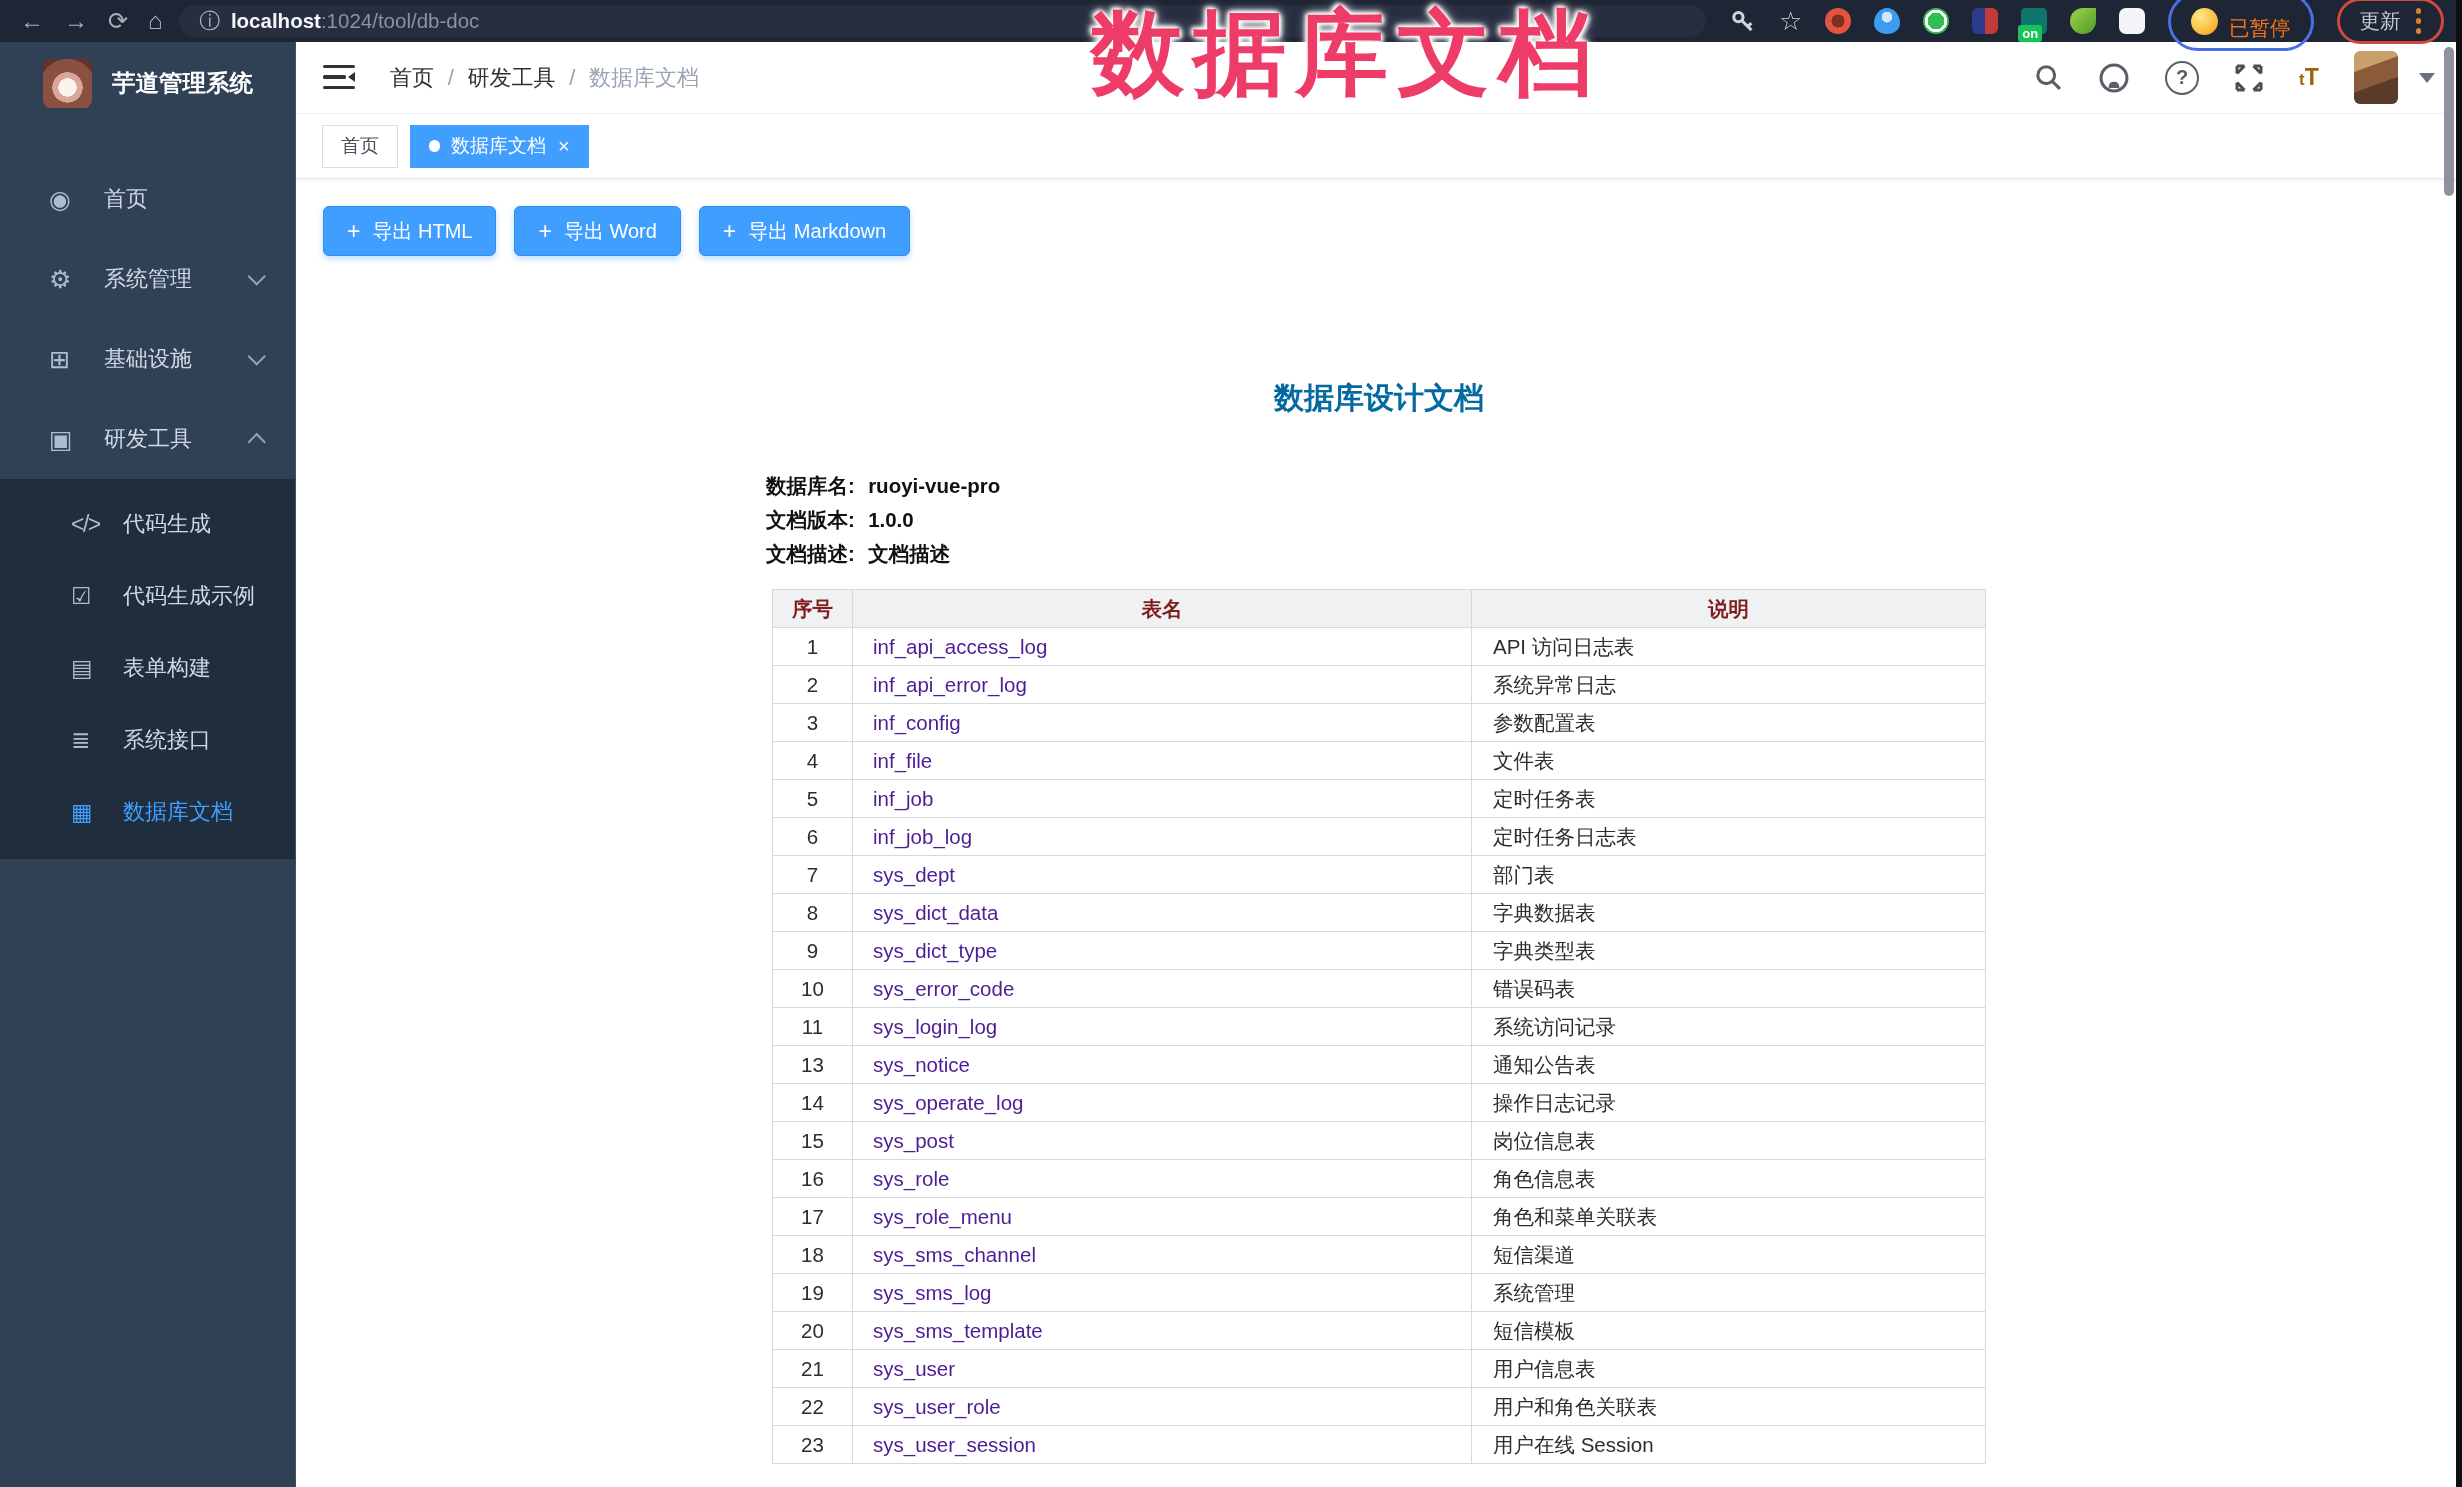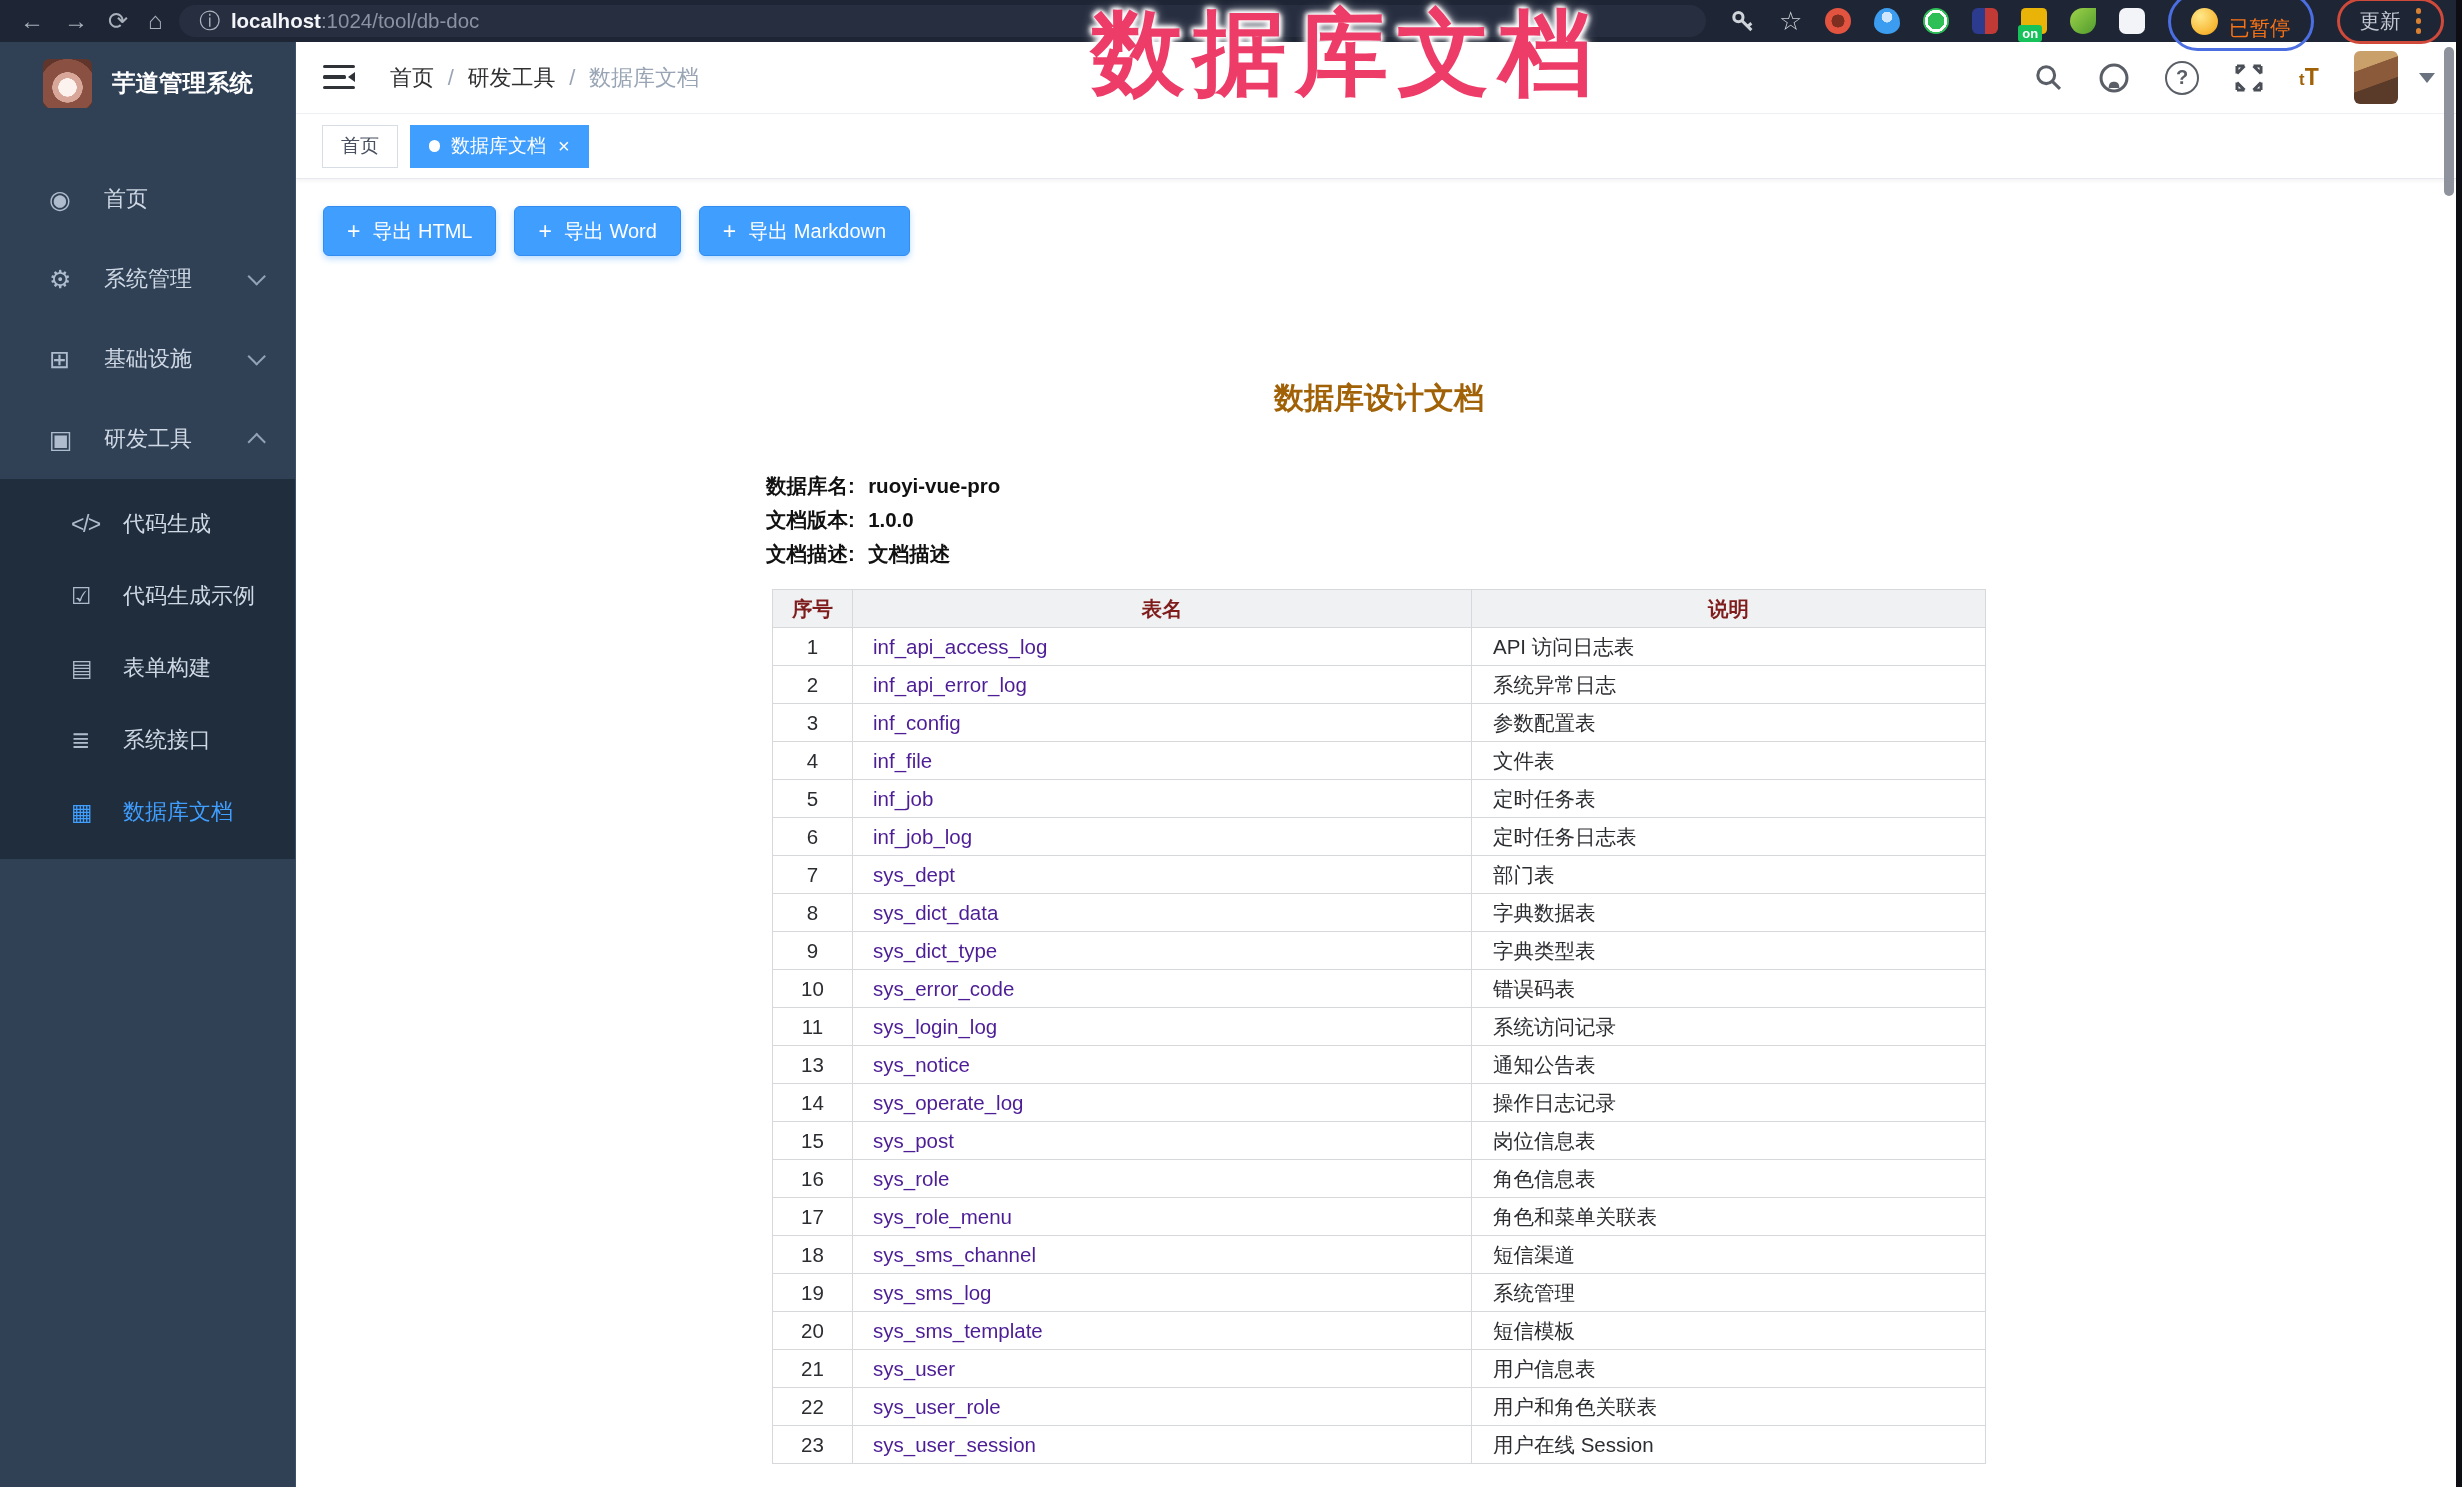--- a/index.html
+++ b/index.html
@@ -15,21 +15,21 @@
   .addr .info{color:#aeb4bf;margin-right:10.6px;font-size:21px;}
   .addr .host{color:#f3f5f8;font-weight:bold;}
   .chrome-right{margin-left:auto;display:flex;align-items:center;gap:23px;padding-right:18px;}
   .key-ico svg{display:block;}
   .star{font-size:26px;color:#cfd3da;}
   .ext{width:26px;height:26px;border-radius:50%;position:relative;}
   .ext.e1{background:radial-gradient(circle,#7e2f1f 0 35%,#e2543f 36%);}
   .ext.e2{background:radial-gradient(circle at 50% 35%,#cfe6ff 0 25%,#3b9cf0 26%);border-radius:50% 50% 50% 50%/60% 60% 40% 40%;}
   .ext.e3{background:radial-gradient(circle,#2ebf57 0 45%,#fff 46% 60%,#2ebf57 61%);}
   .ext.e4{border-radius:6px;background:linear-gradient(90deg,#2d3b8f 0 50%,#c23a36 50%);}
-  .ext.e5{border-radius:4.6px;background:#eab308;}
+  .ext.e5{border-radius:4.6px;background:#0f766e;}
   .ext .on-badge{position:absolute;left:-3px;bottom:-7.6px;background:#17c25b;color:#fff;font-size:13px;font-weight:bold;padding:0.8px 3.8px;border-radius:3px;}
   .ext.e6{background:linear-gradient(135deg,#9fd34a,#4f9b2d);border-radius:50% 0 50% 50%;}
   .ext.e7{background:#f2f4f7;border-radius:6.8px;}
   .annot{display:flex;align-items:center;gap:10.6px;padding:6px 20px;border-radius:36px;}
   .annot.blue{border:3px solid #4b6fe3;}
   .annot.red{border:3px solid #cf4a3a;}
   .emoji{width:27px;height:27px;border-radius:50%;background:radial-gradient(circle at 35% 30%,#ffe88a,#f7b733 70%,#e08f12);}
   .paused-label{color:#f97316;font-size:20.5px;margin-top:13px;}
   .update-label{color:#c3c8d2;font-size:20.5px;}
   .kebab{display:flex;flex-direction:column;gap:4.6px;margin-left:4.6px;}
@@ -83,21 +83,21 @@
   .tag{height:41px;display:inline-flex;align-items:center;padding:0 18px;border:0.8px solid #d8dce5;background:#fff;color:#495060;font-size:19px;cursor:pointer;}
   .tag.active{background:#409eff;border-color:#409eff;color:#fff;}
   .tag.active::before{content:"";width:11.4px;height:11.4px;border-radius:50%;background:#fff;margin-right:10.6px;}
   .tag .close{margin-left:12px;font-size:20px;line-height:1;}
   
   .content{position:relative;}
   .btn-row{display:flex;gap:18px;padding:27px 0 0 27px;}
   .btn{height:50px;background:#409eff;color:#fff;font-size:20px;border:0.8px solid #338cf0;border-radius:6px;display:inline-flex;align-items:center;gap:12px;padding:0 23px;cursor:pointer;box-shadow:0 3px 6px rgba(64,158,255,.35);}
   .btn .plus{font-size:23px;line-height:1;}
   .doc{position:absolute;left:476px;top:199px;width:1214px;}
-  .doc-title{font-size:30px;font-weight:bold;color:#a16207;text-align:center;margin:0 0 50px;}
+  .doc-title{font-size:30px;font-weight:bold;color:#0369a1;text-align:center;margin:0 0 50px;}
   .meta{margin:0 0 18px -6px;}
   .meta-line{font-size:20.5px;line-height:34px;color:#111;}
   .meta-line .m-label{font-weight:bold;}
   .meta-line .m-value{font-weight:bold;margin-left:7.6px;}
   table.doc-table{width:1214px;border-collapse:collapse;table-layout:fixed;}
   .doc-table th,.doc-table td{border:0.8px solid #d6d8db;height:37px;font-size:20.5px;padding:0;}
   .doc-table th{background:#f0f1f2;font-weight:bold;color:#7f1d1d;}
   .doc-table col.c-num{width:80px;}
   .doc-table col.c-name{width:619px;}
   .doc-table col.c-desc{width:514px;}

